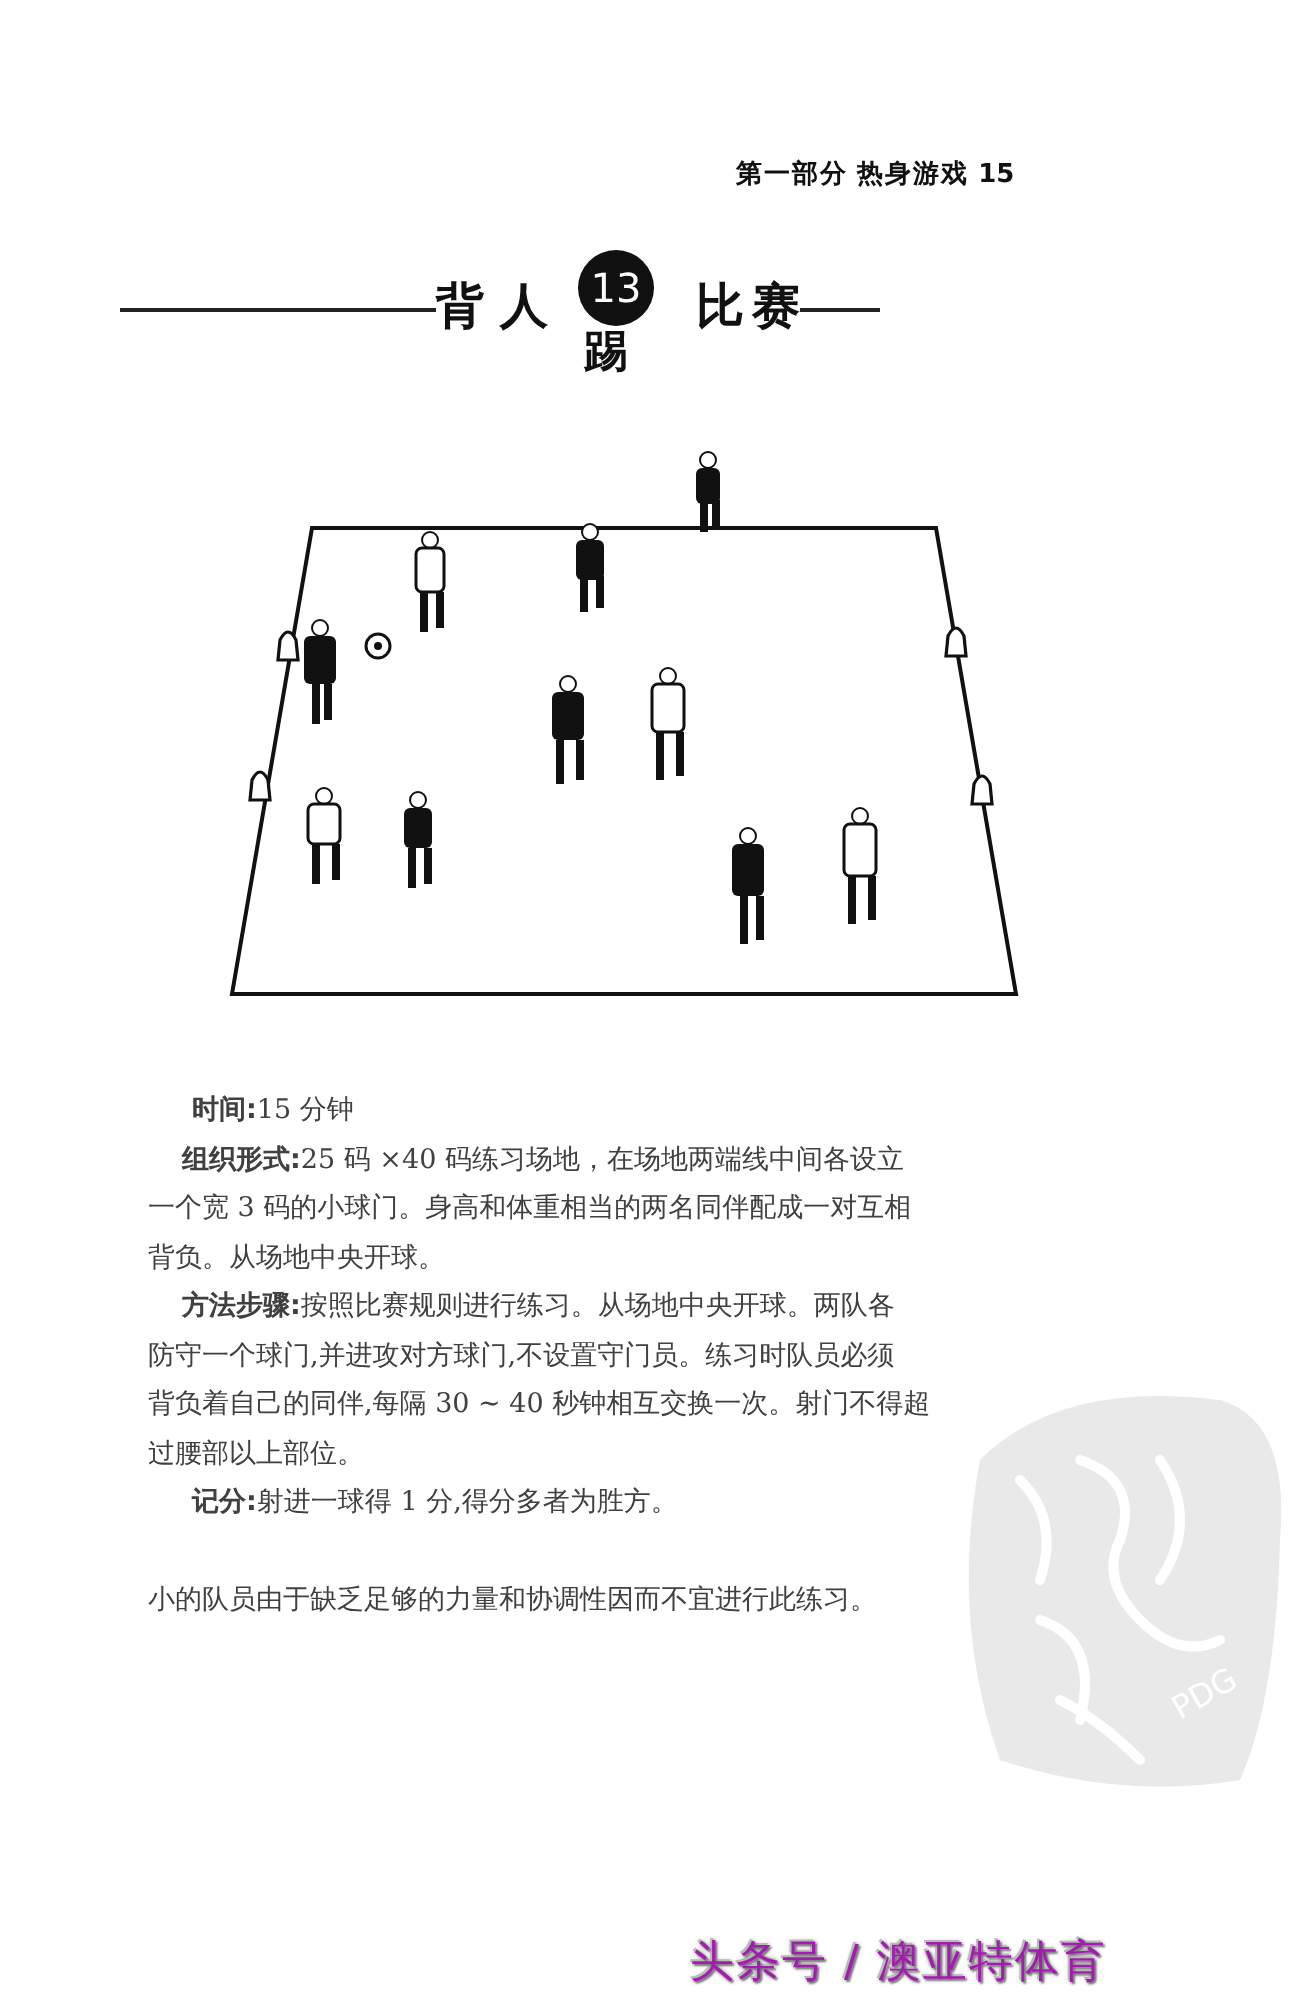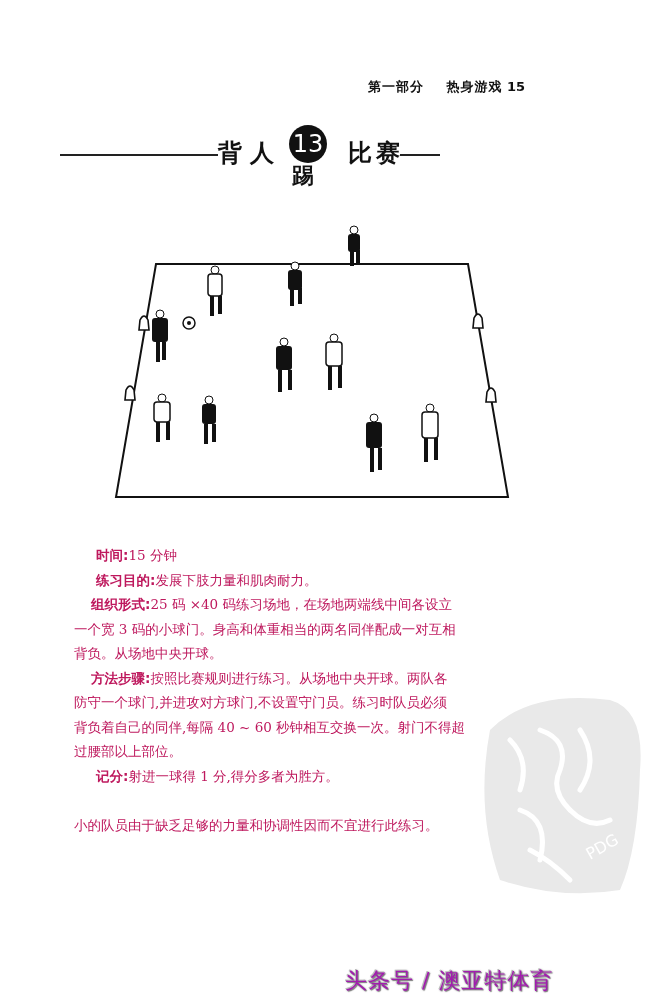--- a/index.html
+++ b/index.html
@@ -1,33 +1,33 @@
 <!DOCTYPE html>
 <html><head>
 <meta charset="utf-8">
 <style>
   html, body { margin: 0; padding: 0; background: #ffffff; }
   body { width: 655px; height: 1001px; position: relative; overflow: hidden; font-family: "DejaVu Serif", serif; color: #111; }
   .running-head { position: absolute; top: 78px; left: 368px; font-family: "DejaVu Sans", sans-serif; font-weight: bold; font-size: 13px; color: #111; white-space: nowrap; }
   .running-head span { display: inline-block; }
-  .rh-part { margin-right: 18px; letter-spacing: 1px; }
+  .rh-part { letter-spacing: 1px; }
   .rh-section { letter-spacing: 1px; }
   .title-wrap { position: absolute; top: 125px; left: 60px; width: 380px; height: 70px; }
   .title-line { position: absolute; top: 29px; height: 1.5px; background: #222; }
   .title-line.left { left: 0; width: 158px; }
   .title-line.right { left: 340px; width: 40px; }
   .title-char { position: absolute; top: 14px; font-family: "DejaVu Sans", sans-serif; font-weight: bold; font-size: 24px; line-height: 28px; color: #111; background: transparent; }
   .tc1 { left: 158px; }
   .tc2 { left: 190px; }
   .tc4 { left: 288px; }
   .tc5 { left: 316px; }
-  .num-badge { position: absolute; left: 229px; top: 0; width: 38px; height: 38px; border-radius: 50%; background: #111; color: #fff; font-family: "DejaVu Sans", sans-serif; font-size: 24px; line-height: 38px; text-align: center; }
+  .num-badge { position: absolute; left: 229px; top: 0; width: 38px; height: 38px; border-radius: 50%; background: #111; color: #fff; font-family: "DejaVu Sans", sans-serif; font-size: 20px; line-height: 38px; text-align: center; }
   .tc3 { position: absolute; left: 232px; top: 36px; font-family: "DejaVu Sans", sans-serif; font-weight: bold; font-size: 22px; color: #111; }
   .diagram { position: absolute; left: 110px; top: 220px; width: 420px; height: 290px; }
-  .body-text { position: absolute; left: 96px; top: 543px; width: 470px; font-size: 13.5px; line-height: 24.5px; color: #be185d; }
+  .body-text { position: absolute; left: 96px; top: 543px; width: 470px; font-size: 13.5px; line-height: 24.5px; color: #404040; }
   .para { margin: 0; }
   .para .label { font-family: "DejaVu Sans", sans-serif; font-weight: bold; }
   .para.wrap { margin-left: -22px; }
   .para.wrap .first { margin-left: 17px; }
   .watermark-stamp { position: absolute; left: 470px; top: 690px; width: 180px; height: 210px; }
   .footer-brand { position: absolute; left: 345px; top: 954px; font-family: "DejaVu Sans", sans-serif; font-size: 22px; color: #a21caf; text-shadow: 1px 1px 1px #777, -1px -1px 0 #bbb, 0 0 2px #888; letter-spacing: 1px; white-space: nowrap; margin-top: 12px; }
 </style>
 </head>
 <body>
 
@@ -124,23 +124,22 @@
         <circle cx="6" cy="4" r="4" fill="#fff" stroke="#111"></circle>
         <rect x="-2" y="8" width="16" height="26" rx="3" fill="#fff" stroke="#111" stroke-width="1.5"></rect>
         <rect x="0" y="34" width="4" height="24"></rect>
         <rect x="10" y="34" width="4" height="22"></rect>
       </g>
   </g>
 </svg>
 
 <div class="body-text">
   <p class="para"><span class="label">时间:</span><span>15 分钟</span></p>
-  <p class="para"><span class="label">练习目的:</span><span>发展下肢力量和肌肉耐力。</span></p>
   <p class="para wrap"><span class="first"><span class="label">组织形式:</span><span>25 码 ×40 码练习场地，在场地两端线中间各设立</span></span><br><span>一个宽 3 码的小球门。身高和体重相当的两名同伴配成一对互相</span><br><span>背负。从场地中央开球。</span></p>
-  <p class="para wrap"><span class="first"><span class="label">方法步骤:</span><span>按照比赛规则进行练习。从场地中央开球。两队各</span></span><br><span>防守一个球门,并进攻对方球门,不设置守门员。练习时队员必须</span><br><span>背负着自己的同伴,每隔 40 ~ 60 秒钟相互交换一次。射门不得超</span><br><span>过腰部以上部位。</span></p>
+  <p class="para wrap"><span class="first"><span class="label">方法步骤:</span><span>按照比赛规则进行练习。从场地中央开球。两队各</span></span><br><span>防守一个球门,并进攻对方球门,不设置守门员。练习时队员必须</span><br><span>背负着自己的同伴,每隔 30 ~ 40 秒钟相互交换一次。射门不得超</span><br><span>过腰部以上部位。</span></p>
   <p class="para"><span class="label">记分:</span><span>射进一球得 1 分,得分多者为胜方。</span></p>
   <p class="para wrap"><br><span>小的队员由于缺乏足够的力量和协调性因而不宜进行此练习。</span></p>
 </div>
 
 <svg class="watermark-stamp" viewBox="0 0 180 210" xmlns="http://www.w3.org/2000/svg">
   <path d="M20,40 Q60,0 140,10 Q175,20 170,80 Q168,160 150,200 Q90,210 30,190 Q5,120 20,40 Z" fill="#e9e9e9"></path>
   <g stroke="#fff" stroke-width="5" fill="none" stroke-linecap="round">
     <path d="M40,50 q20,20 10,50"></path>
     <path d="M70,40 q30,10 20,40 q-10,20 10,40"></path>
     <path d="M110,40 q20,30 0,60"></path>

